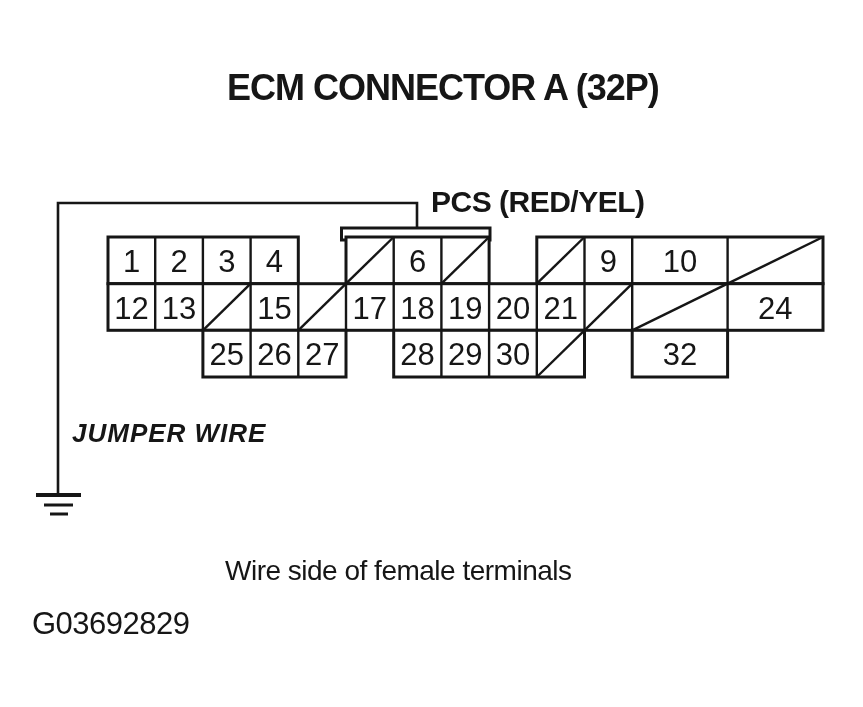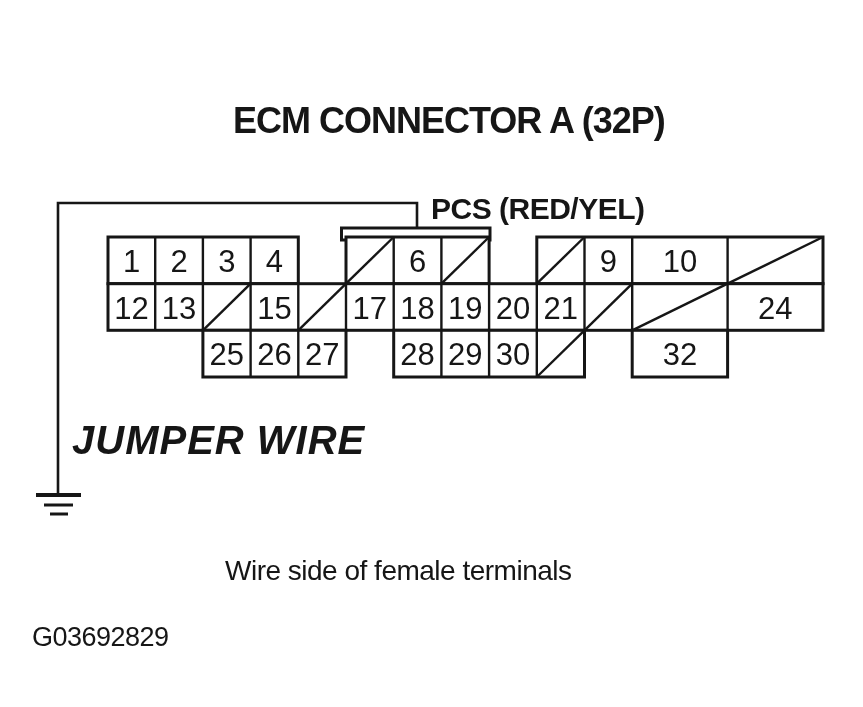--- a/index.html
+++ b/index.html
@@ -3,35 +3,35 @@
 <meta charset="utf-8">
 <style>
   html,body{margin:0;padding:0;}
   body{
     width:863px;height:707px;background:#ffffff;position:relative;
     overflow:hidden;font-family:"Liberation Sans",sans-serif;
   }
   #diagram-svg{position:absolute;left:0;top:0;}
   .label{position:absolute;color:#161616;white-space:nowrap;line-height:1;}
   .title{
-    left:233px;top:70px;width:407px;text-align:center;
-    font-size:36px;font-weight:bold;letter-spacing:-1px;margin-top:33px;
+    left:227px;top:70px;width:407px;text-align:center;
+    font-size:36px;font-weight:bold;letter-spacing:-1px;
   }
   .signal{
-    left:431px;top:194px;font-size:30px;font-weight:bold;letter-spacing:-0.5px;
+    left:431px;top:187px;font-size:30px;font-weight:bold;letter-spacing:-0.5px;
   }
   .jumper{
-    left:72px;top:420px;font-size:40px;font-weight:bold;font-style:italic;
+    left:72px;top:420px;font-size:26px;font-weight:bold;font-style:italic;
     letter-spacing:1px;
   }
   .caption{
     left:225px;top:557px;font-size:28px;font-weight:normal;letter-spacing:-0.5px;
   }
   .figid{
-    left:32px;top:608px;font-size:27px;font-weight:normal;letter-spacing:-0.5px;margin-top:16px;
+    left:32px;top:608px;font-size:31px;font-weight:normal;letter-spacing:-0.5px;
   }
 </style>
 </head>
 <body>
 
 <svg id="diagram-svg" width="863" height="707" viewBox="0 0 863 707">
     <polyline points="58,495 58,203 417,203 417,229" fill="none" stroke="#161616" stroke-width="2.6"></polyline>
     <g>
       <line x1="36" y1="495" x2="81" y2="495" stroke="#161616" stroke-width="4"></line>
       <line x1="44" y1="505" x2="73" y2="505" stroke="#161616" stroke-width="3"></line>

